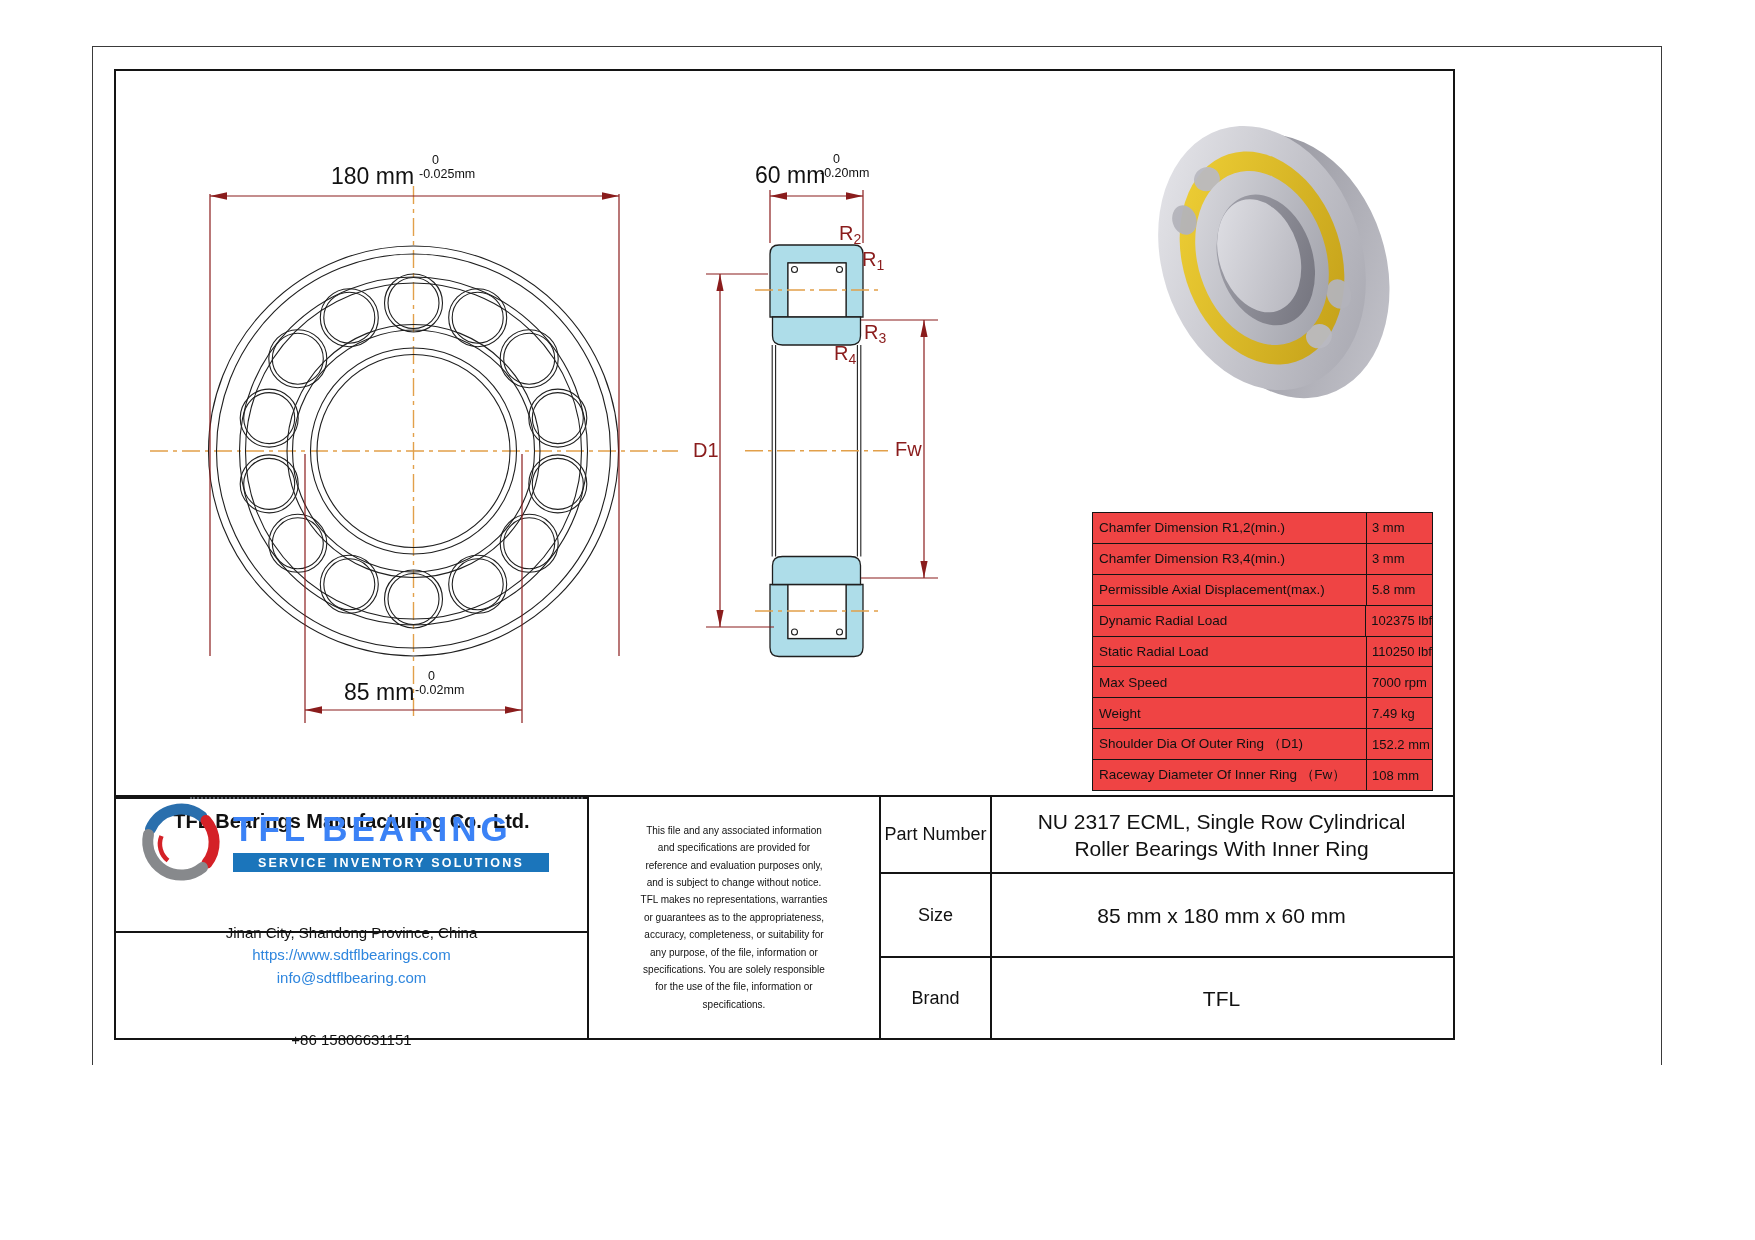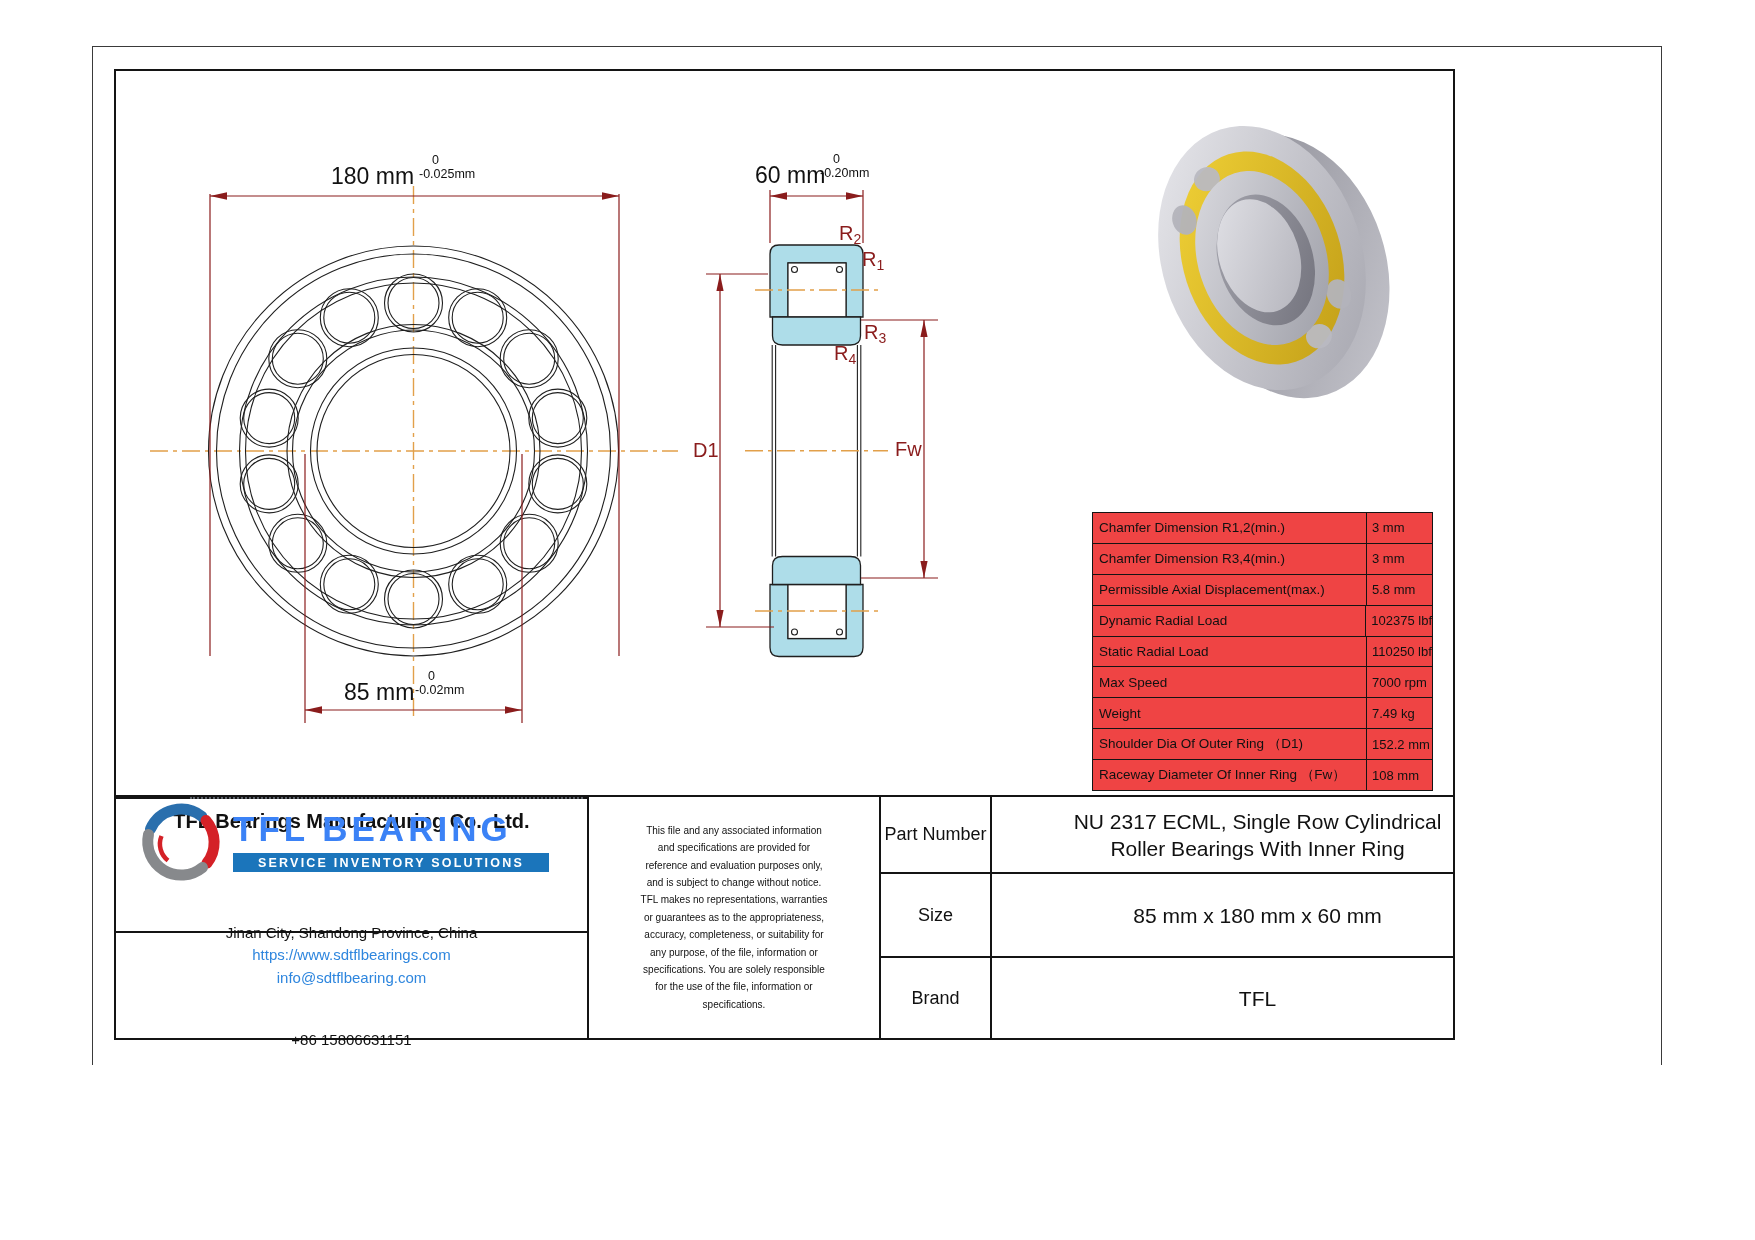--- a/index.html
+++ b/index.html
@@ -49,21 +49,21 @@
   .address-cell{left:0;top:134px;width:471px;height:107px;border-top:2px solid #141414;
                 display:flex;flex-direction:column;align-items:center;justify-content:center;
                 font-size:15px;line-height:22.5px;}
   .address-cell .link{color:#2e86de;font-weight:500;text-decoration:none;}
   .address-cell .phone{font-weight:500;margin-top:40px;}
   .disclaimer-cell{left:473px;top:0;width:290px;height:241px;display:flex;align-items:center;justify-content:center;}
   .disclaimer-text{font-size:10px;line-height:17.4px;text-align:center;white-space:pre-line;width:282px;}
   .field-label{position:absolute;left:765px;width:109px;display:flex;align-items:center;justify-content:center;
                font-size:18px;}
   .field-value{position:absolute;left:874px;width:463px;display:flex;align-items:center;justify-content:center;
-               font-size:21px;line-height:27px;text-align:center;white-space:pre-line;padding-left:36px;}
+               font-size:21px;line-height:27px;text-align:center;white-space:pre-line;}
 
   
   .logo-dots{left:190px;top:797px;width:393px;border-top:2px dotted #9aa6b2;opacity:.55;}
   .logo-wordmark{left:233px;top:809px;width:316px;font-size:35px;font-weight:800;color:#3b82f6;
                  letter-spacing:4px;white-space:nowrap;}
   .logo-banner{left:233px;top:853px;width:316px;height:19px;background:#1b75bb;color:#fff;
                font-size:12.5px;font-weight:700;letter-spacing:2.2px;display:flex;align-items:center;
                justify-content:center;white-space:nowrap;}
 </style>
 </head>

